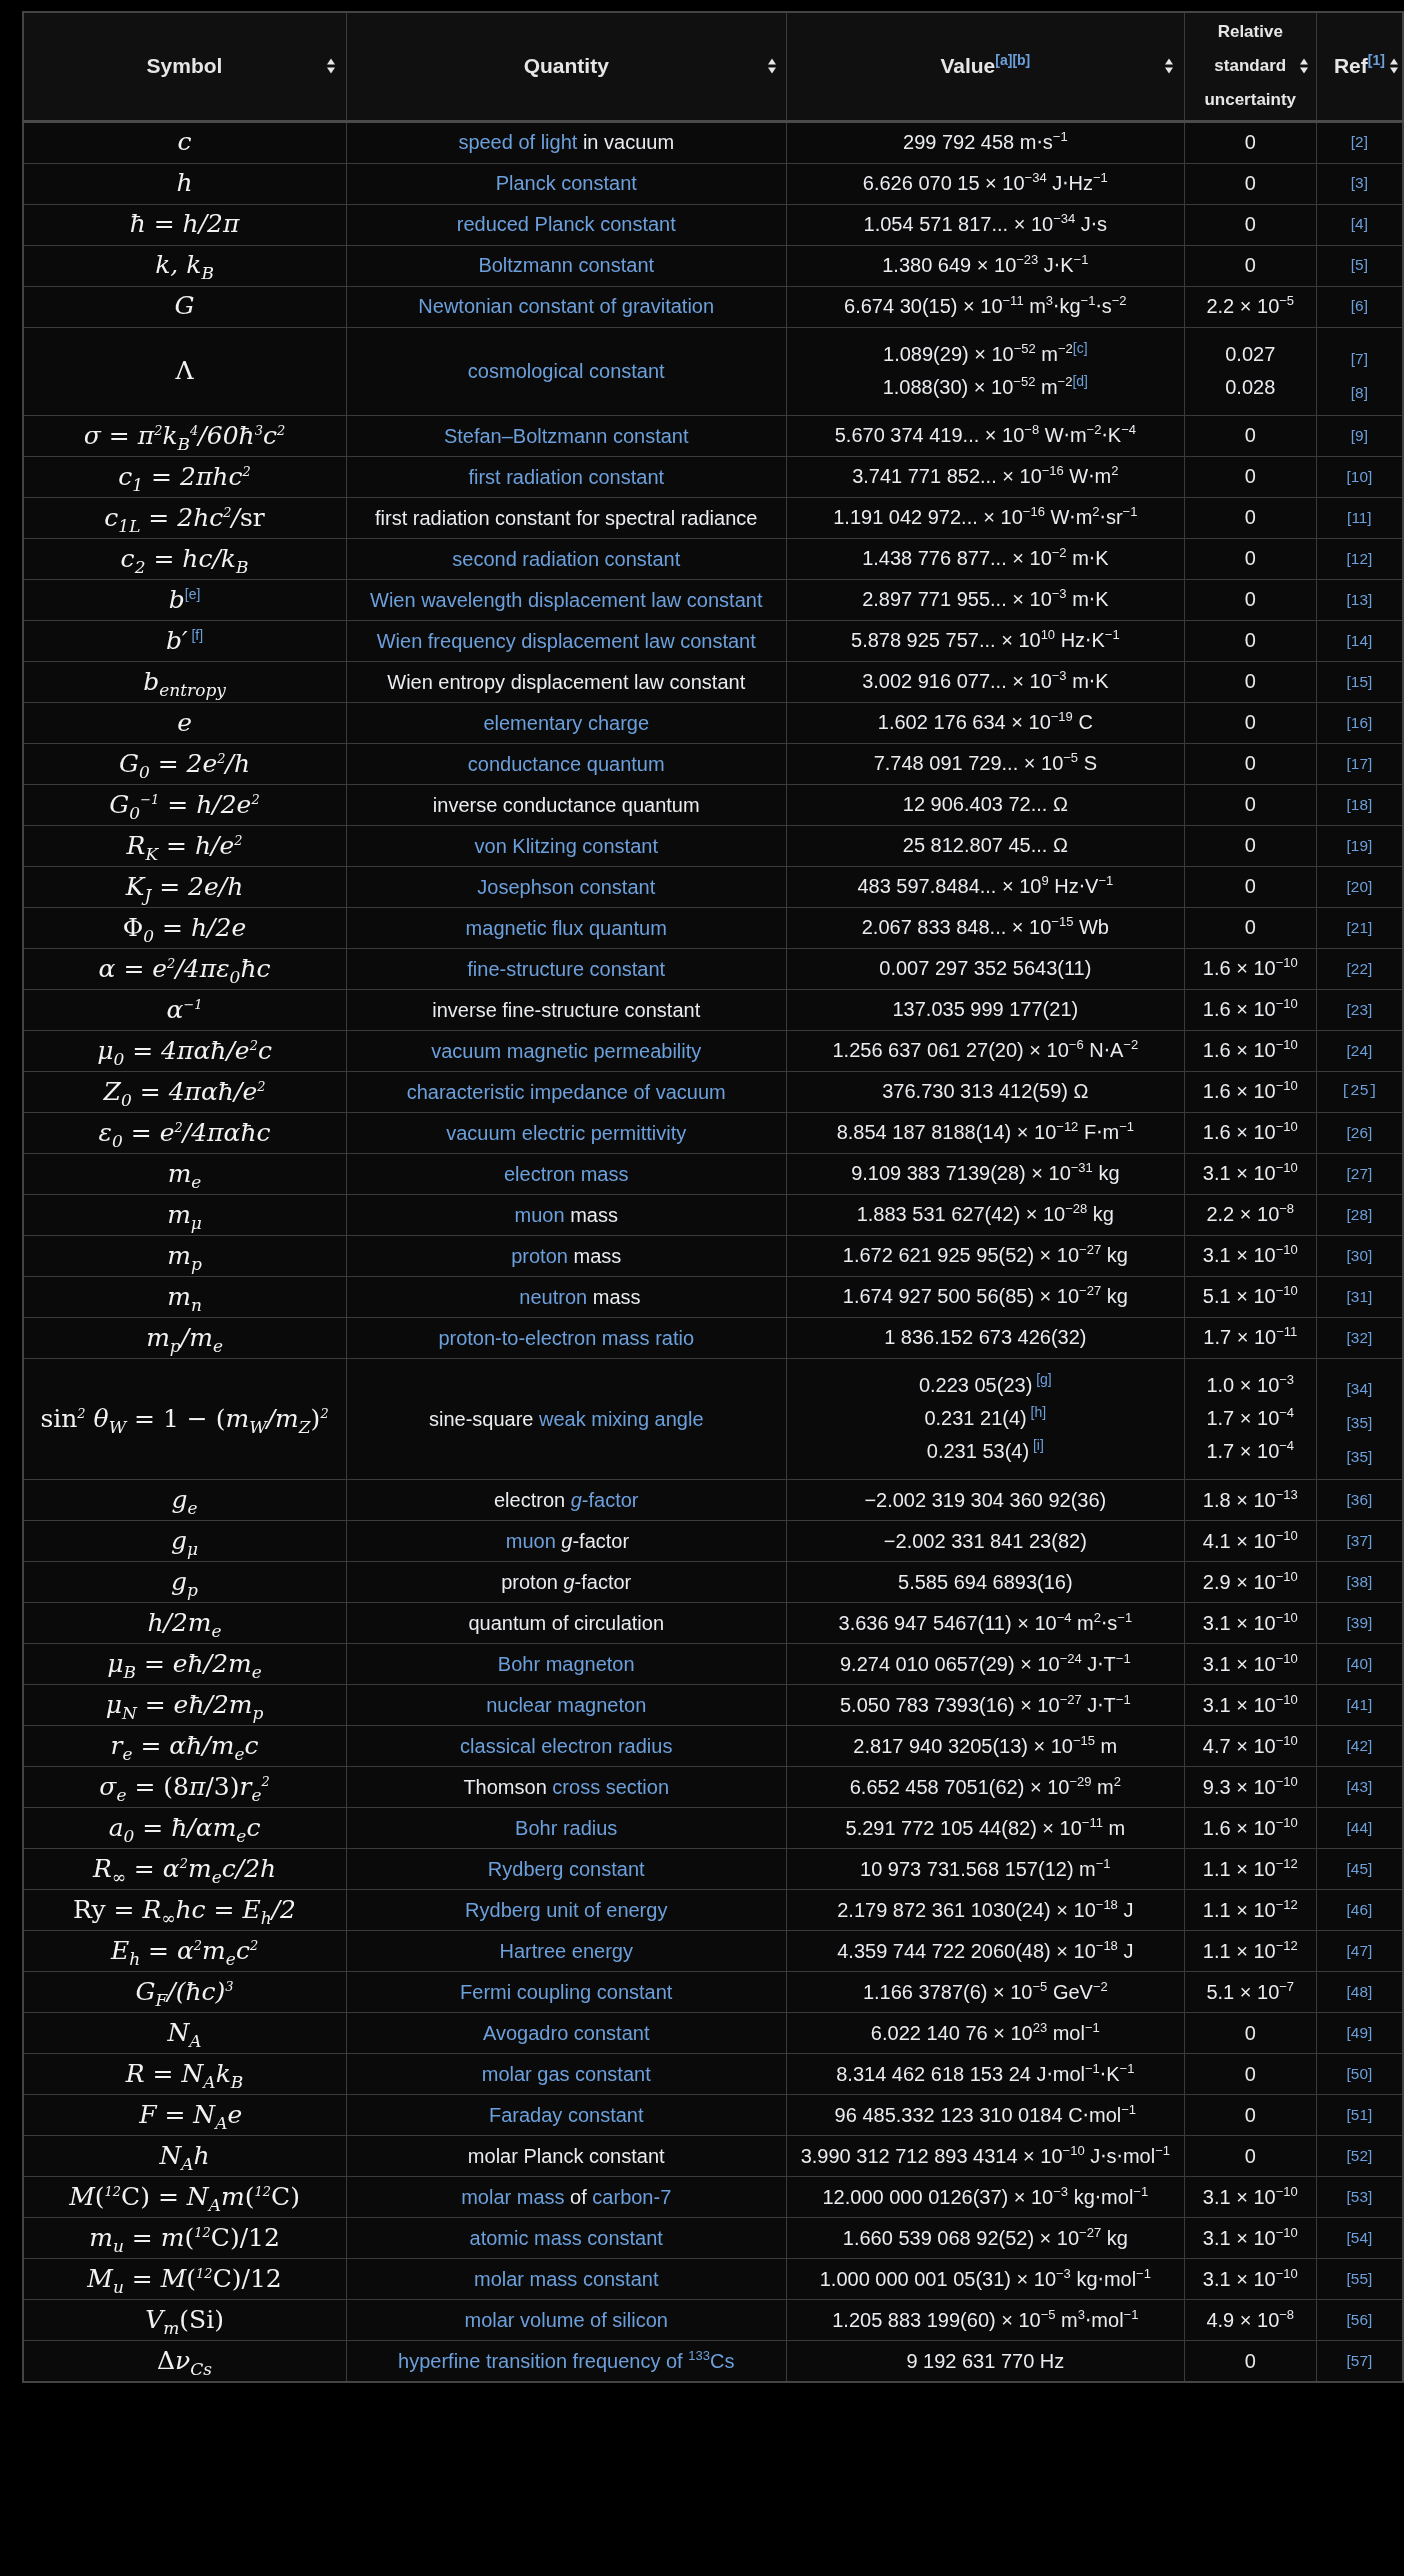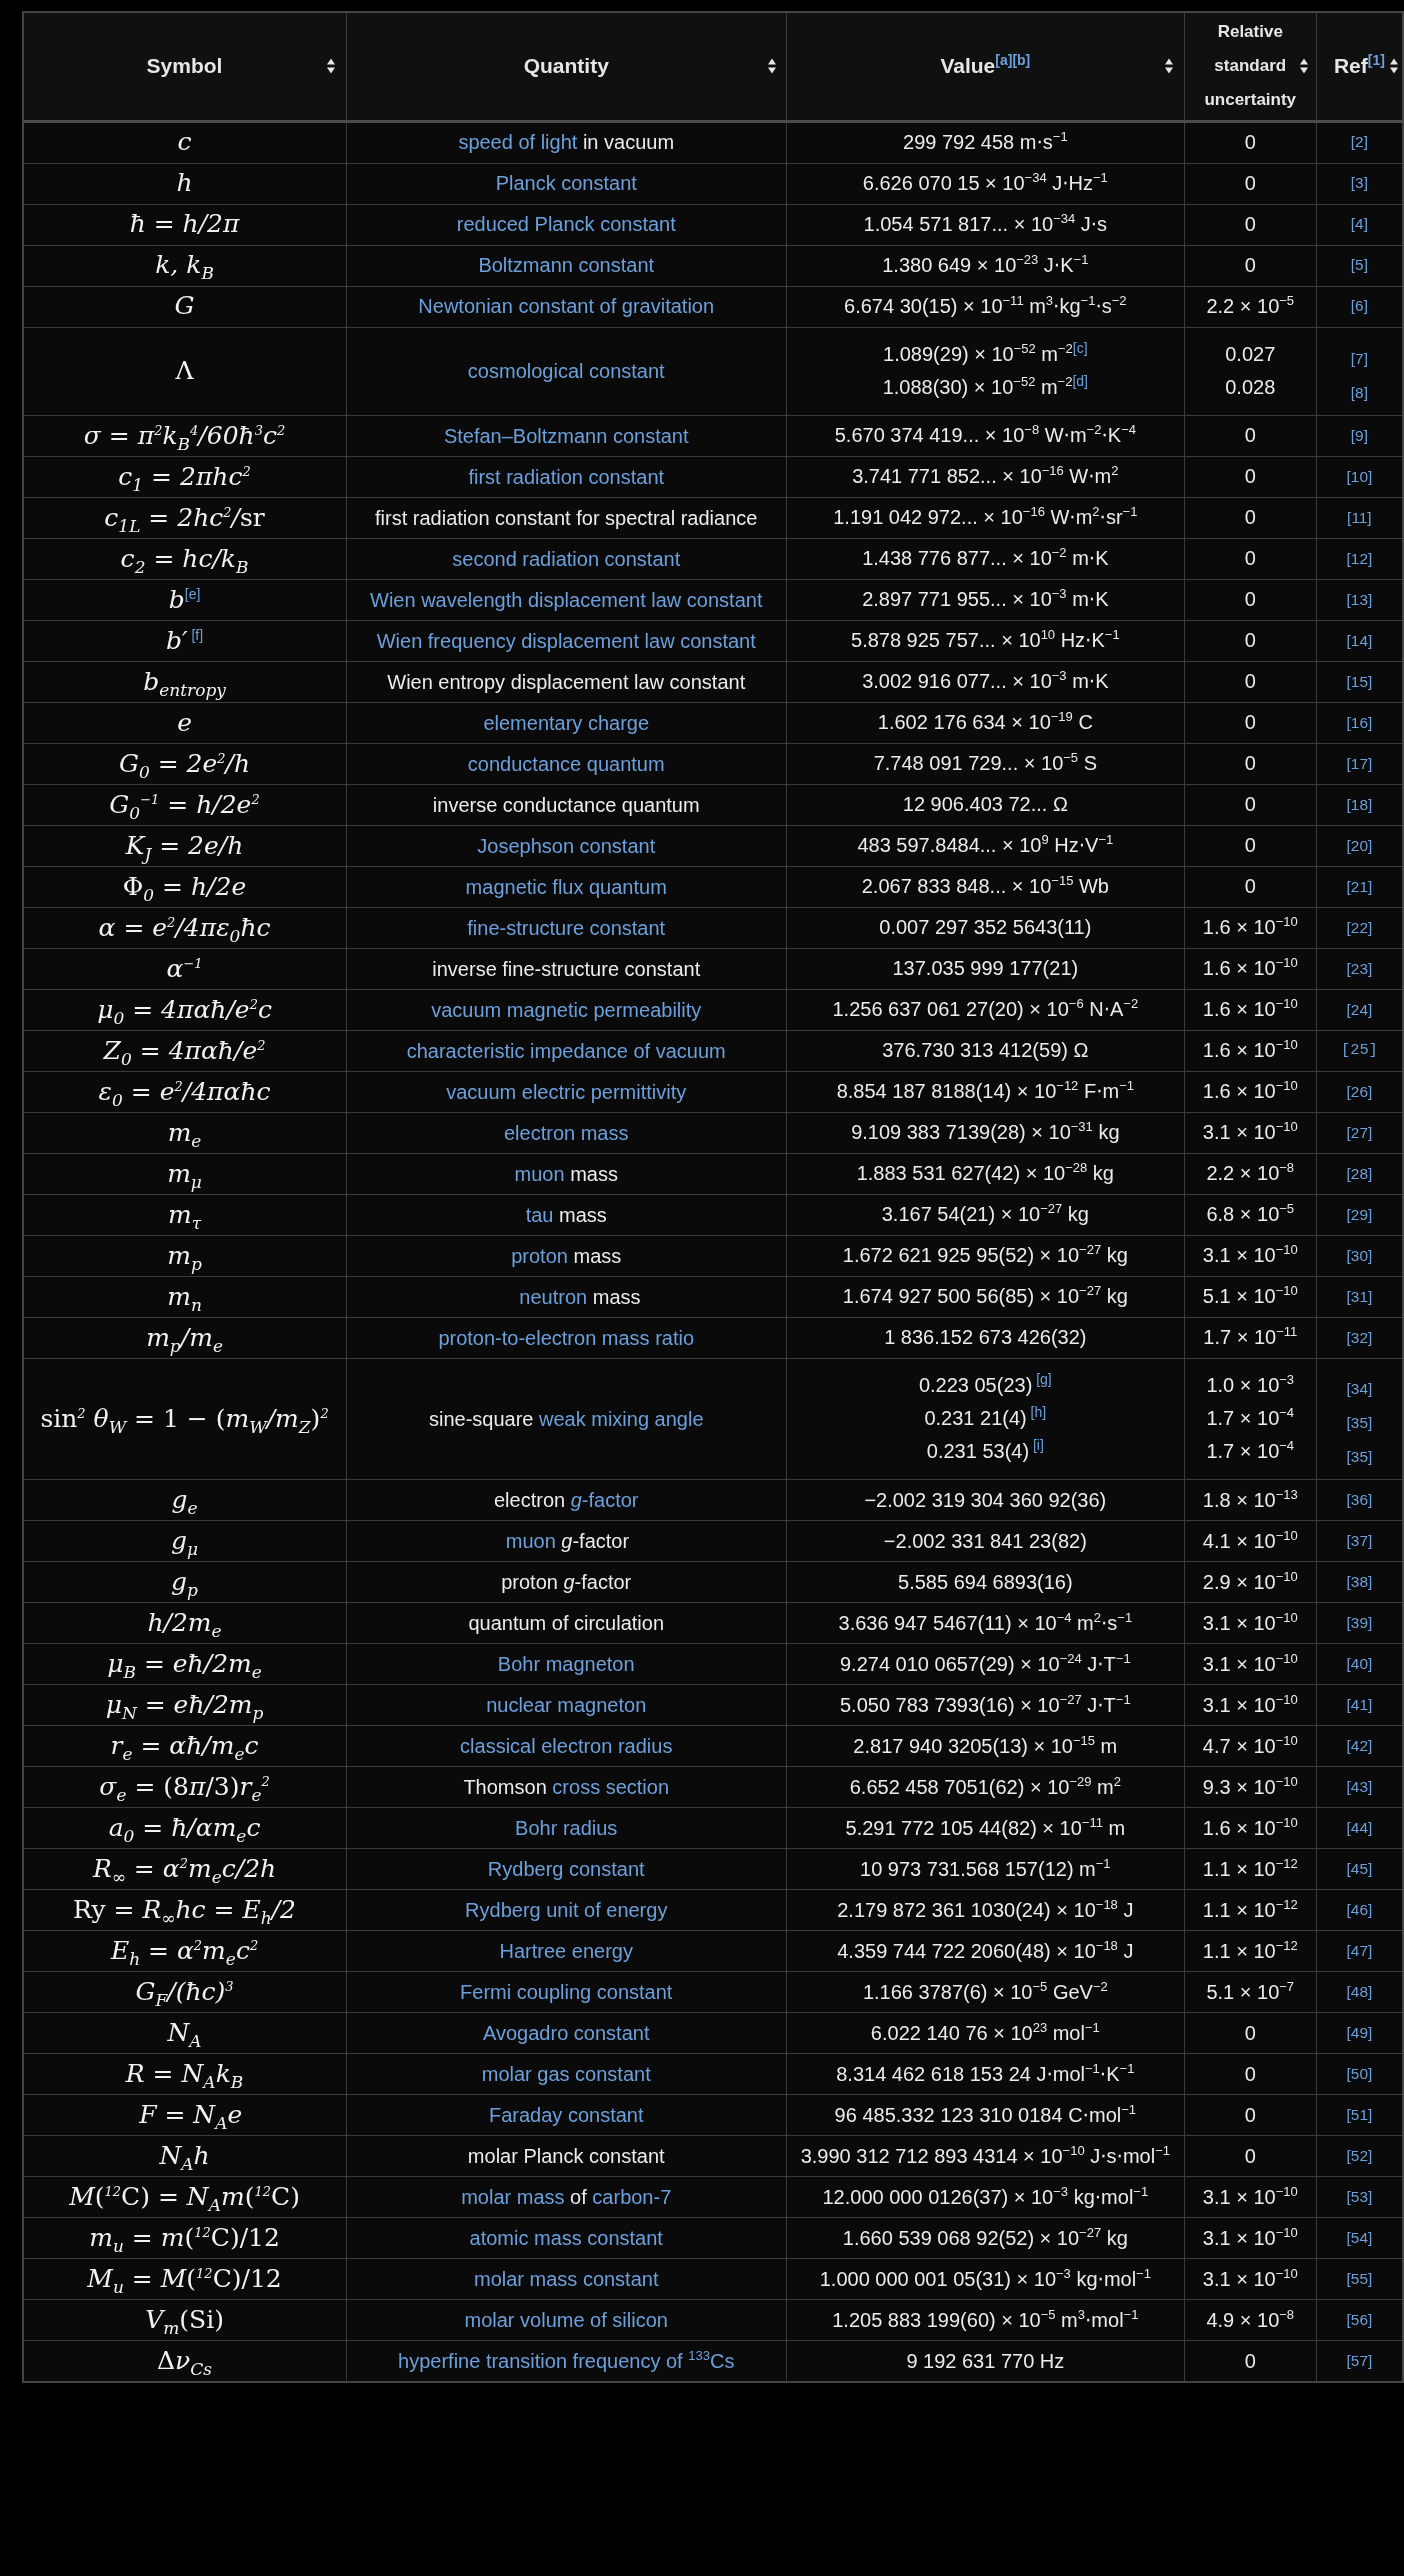--- a/index.html
+++ b/index.html
@@ -270,20 +270,33 @@
             <div class="line"><span>12 906.403 72... Ω</span></div>
           </td>
           <td class="unc" style="height: 40px;">
             <div class="line"><span>0</span></div>
           </td>
           <td class="ref" style="height: 40px;">
             <div class="line"><a class="reflink">[18]</a></div>
           </td>
         </tr>
         <tr>
+          <td class="sym" style="height: 40px;"><span>R</span><sub>K</sub><span> = h/e</span><sup>2</sup></td>
+          <td class="qty" style="height: 40px;"><a class="link">von Klitzing constant</a></td>
+          <td class="val" style="height: 40px;">
+            <div class="line"><span>25 812.807 45... Ω</span></div>
+          </td>
+          <td class="unc" style="height: 40px;">
+            <div class="line"><span>0</span></div>
+          </td>
+          <td class="ref" style="height: 40px;">
+            <div class="line"><a class="reflink">[19]</a></div>
+          </td>
+        </tr>
+        <tr>
           <td class="sym" style="height: 40px;"><span>K</span><sub>J</sub><span> = 2e/h</span></td>
           <td class="qty" style="height: 40px;"><a class="link">Josephson constant</a></td>
           <td class="val" style="height: 40px;">
             <div class="line"><span>483 597.8484... × 10</span><sup>9</sup><span> Hz⋅V</span><sup>−1</sup></div>
           </td>
           <td class="unc" style="height: 40px;">
             <div class="line"><span>0</span></div>
           </td>
           <td class="ref" style="height: 40px;">
             <div class="line"><a class="reflink">[20]</a></div>
@@ -384,33 +397,20 @@
           <td class="sym" style="height: 40px;"><span>m</span><sub>μ</sub></td>
           <td class="qty" style="height: 40px;"><a class="link">muon</a><span> mass</span></td>
           <td class="val" style="height: 40px;">
             <div class="line"><span>1.883 531 627(42) × 10</span><sup>−28</sup><span> kg</span></div>
           </td>
           <td class="unc" style="height: 40px;">
             <div class="line"><span>2.2 × 10</span><sup>−8</sup></div>
           </td>
           <td class="ref" style="height: 40px;">
             <div class="line"><a class="reflink">[28]</a></div>
-          </td>
-        </tr>
-        <tr>
-          <td class="sym" style="height: 40px;"><span>m</span><sub>τ</sub></td>
-          <td class="qty" style="height: 40px;"><a class="link">tau</a><span> mass</span></td>
-          <td class="val" style="height: 40px;">
-            <div class="line"><span>3.167 54(21) × 10</span><sup>−27</sup><span> kg</span></div>
-          </td>
-          <td class="unc" style="height: 40px;">
-            <div class="line"><span>6.8 × 10</span><sup>−5</sup></div>
-          </td>
-          <td class="ref" style="height: 40px;">
-            <div class="line"><a class="reflink">[29]</a></div>
           </td>
         </tr>
         <tr>
           <td class="sym" style="height: 40px;"><span>m</span><sub>p</sub></td>
           <td class="qty" style="height: 40px;"><a class="link">proton</a><span> mass</span></td>
           <td class="val" style="height: 40px;">
             <div class="line"><span>1.672 621 925 95(52) × 10</span><sup>−27</sup><span> kg</span></div>
           </td>
           <td class="unc" style="height: 40px;">
             <div class="line"><span>3.1 × 10</span><sup>−10</sup></div>

